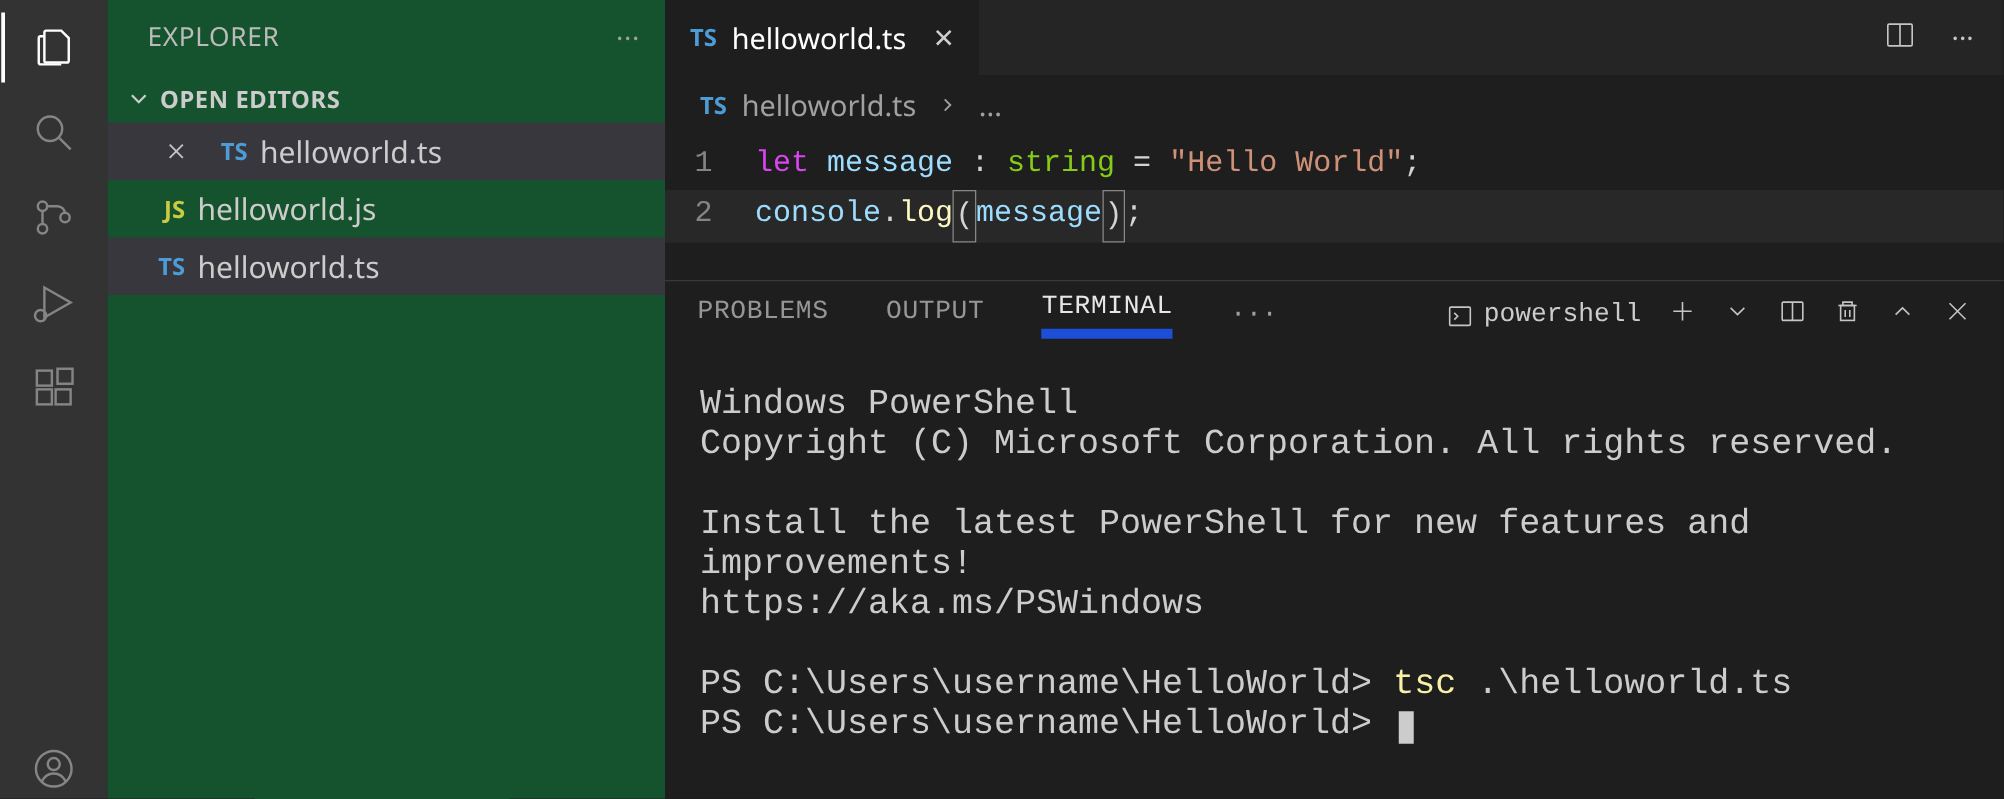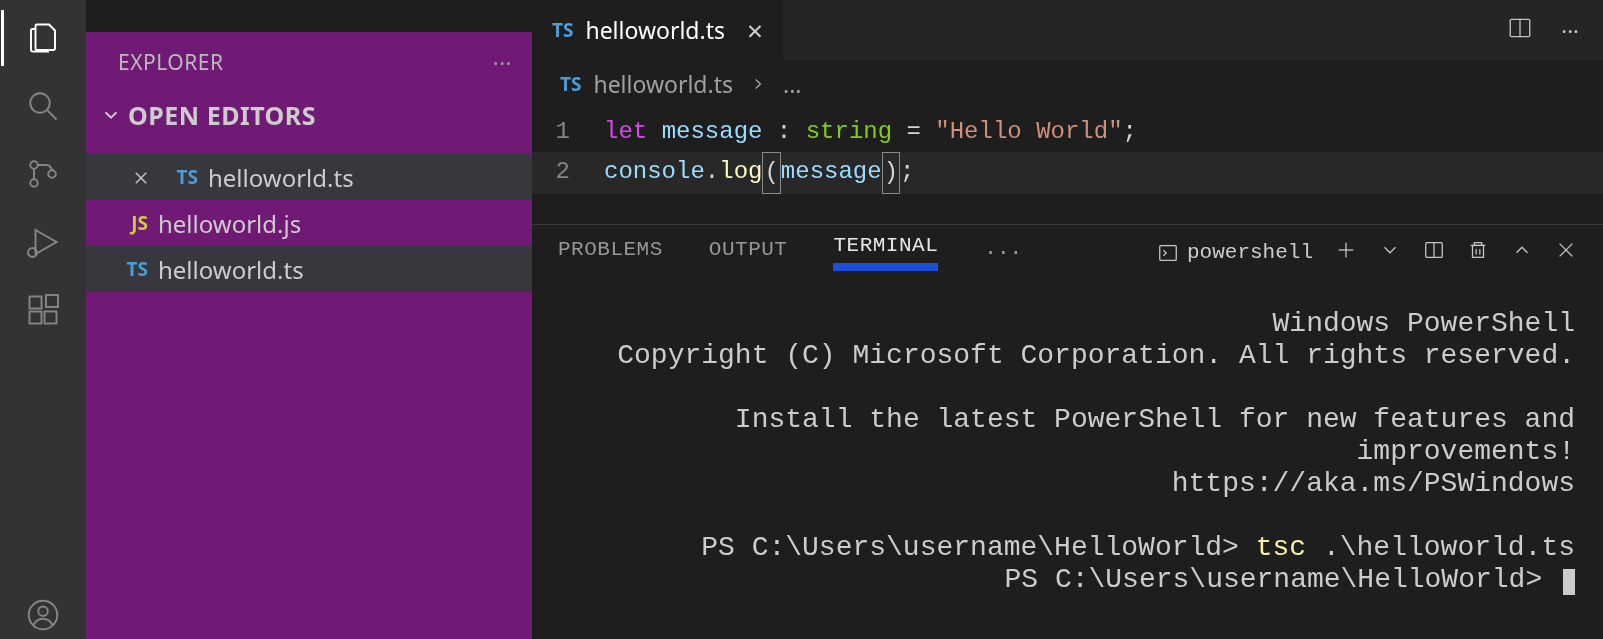--- a/index.html
+++ b/index.html
@@ -8,24 +8,24 @@
 
   
   .activity-bar { width: 86px; background: #333333; display: flex; flex-direction: column; align-items: center; padding-top: 14px; gap: 20px; }
   .activity-bar .ab-item { width: 48px; height: 48px; display: flex; align-items: center; justify-content: center; color: #858585; cursor: pointer; position: relative; }
   .activity-bar .ab-item.active { color: #ffffff; }
   .activity-bar .ab-item.active::before { content: ""; position: absolute; left: -18px; top: -4px; width: 3px; height: 56px; background: #ffffff; }
   .activity-bar .spacer { flex: 1; }
   .activity-bar svg { width: 36px; height: 36px; stroke: currentColor; fill: none; stroke-width: 1.3; }
 
   
-  .sidebar { width: 446px; background: #701a75; display: flex; flex-direction: column; font-size: 22px; margin-top: 32px; }
+  .sidebar { width: 446px; background: #14532d; display: flex; flex-direction: column; font-size: 22px; }
   .sidebar-header { height: 60px; display: flex; align-items: center; justify-content: space-between; padding: 0 20px 0 32px; color: #bbbbbb; letter-spacing: 0.5px; font-size: 21px; }
   .sidebar-header .dots { color: #a0a0a0; font-size: 22px; }
-  .section-header { display: flex; align-items: center; padding: 6px 10px 22px 14px; color: #cccccc; font-weight: 700; font-size: 25px; letter-spacing: 0.5px; cursor: pointer; }
+  .section-header { display: flex; align-items: center; padding: 6px 10px 6px 14px; color: #cccccc; font-weight: 700; font-size: 19px; letter-spacing: 0.5px; cursor: pointer; }
   .section-header svg { width: 22px; height: 22px; stroke: #cccccc; stroke-width: 2; fill: none; margin-right: 6px; }
   .file-row { display: flex; align-items: center; height: 46px; padding-left: 46px; font-size: 24px; color: #cccccc; gap: 10px; cursor: pointer; }
   .file-row.active { background: #37373d; }
   .file-row .close { width: 18px; margin-right: 8px; color: #c5c5c5; }
   .file-row .lang { font-weight: 700; font-size: 19px; width: 30px; text-align: right; }
   .lang.ts { color: #4d9cd6; }
   .lang.js { color: #cbcb41; }
   .file-row.indent2 { padding-left: 32px; }
 
   
@@ -51,21 +51,21 @@
   .tok-var  { color: #9cdcfe; }
   .tok-type { color: #84cc16; }
   .tok-str  { color: #ce9178; }
   .tok-obj  { color: #9cdcfe; }
   .tok-fn   { color: #fef9c3; }
   .tok-pun  { color: #d4d4d4; }
   .code-line.line2 { background: #282828; }
   .paren-hl { border: 1px solid #888; padding: 0 1px; }
 
   
-  .panel { flex: 1; border-top: 1px solid #383838; display: flex; flex-direction: column; font-family: Consolas, "Courier New", monospace; text-align: right; }
+  .panel { flex: 1; border-top: 1px solid #383838; display: flex; flex-direction: column; font-family: Consolas, "Courier New", monospace; }
   .panel-tabs { height: 55px; display: flex; align-items: center; padding: 0 26px; gap: 46px; font-size: 21px; color: #969696; }
   .panel-tabs .ptab { cursor: pointer; padding-bottom: 6px; letter-spacing: 0.5px; }
   .panel-tabs .ptab.active { color: #e7e7e7; border-bottom: 8px solid #1d4ed8; }
   .panel-tabs .dots { color: #a0a0a0; }
   .panel-tabs .spacer { flex: 1; }
   .panel-tabs .right { display: flex; align-items: center; gap: 22px; color: #c5c5c5; }
   .panel-tabs .right svg { width: 22px; height: 22px; stroke: currentColor; fill: none; stroke-width: 1.4; }
   .panel-tabs .term-label { font-size: 21px; color: #cccccc; }
   .terminal-body { padding: 28px 28px 10px 28px; font-size: 28px; line-height: 32px; color: #cccccc; white-space: pre-wrap; }
   .terminal-body .cmd { color: #f9f1a5; }

